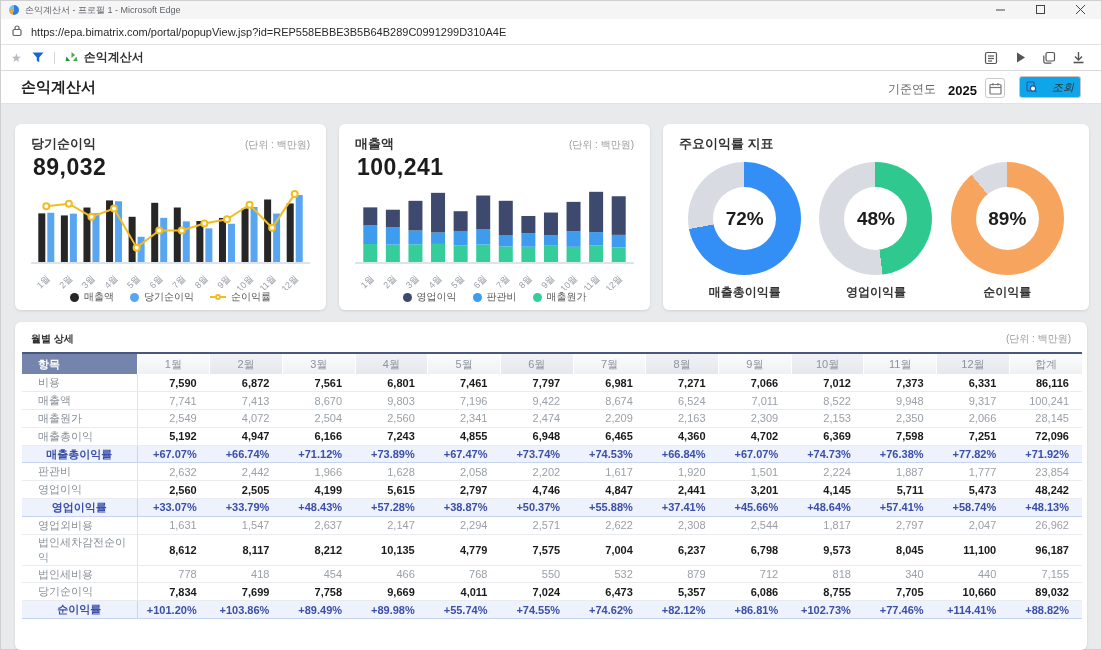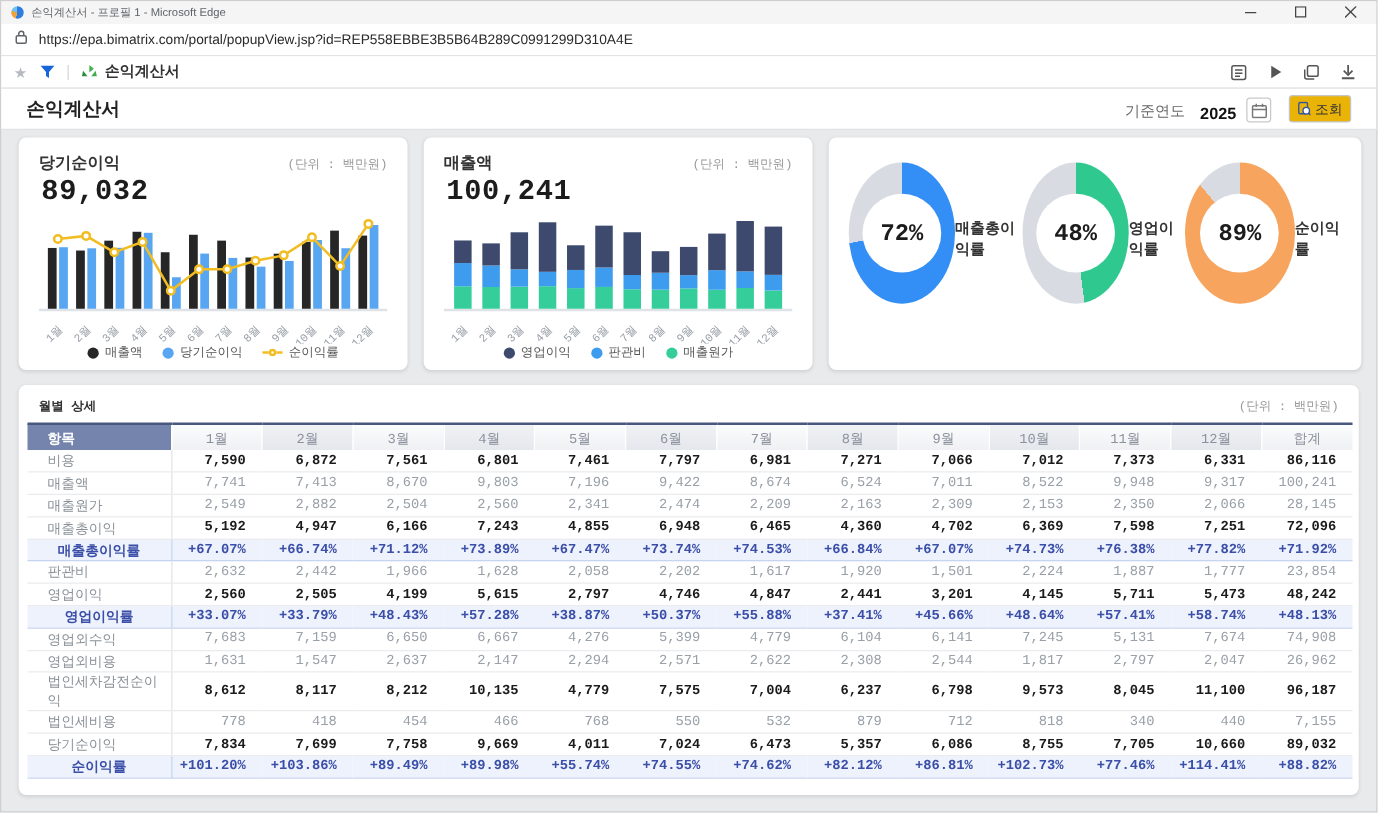--- a/index.html
+++ b/index.html
@@ -21,41 +21,41 @@
   .tablabel { font-size:12px; font-weight:bold; color:#333; }
   .tabicons { margin-left:auto; display:flex; gap:11px; align-items:center; padding-right:4px; }
   .tabicons .tbtn { width:18px; height:18px; display:flex; align-items:center; justify-content:center; }
   
   .pageheader { height:33px; background:#fff; border-bottom:1px solid #e2e2e2; display:flex; align-items:center; padding:0 20px; flex:none;}
   .pagetitle { font-size:15px; font-weight:bold; color:#222; }
   .headright { margin-left:auto; display:flex; align-items:flex-end; gap:8px; }
   .yearlabel { font-size:12px; color:#666; }
   .yearvalue { font-size:13px; font-weight:bold; color:#111; margin-left:4px; }
   .calbtn { width:20px; height:20px; border:1px solid #c9c9c9; border-radius:3px; background:#fff; display:flex; align-items:center; justify-content:center; }
-  .searchbtn { height:22px; border:1px solid #c5c5c5; border-radius:3px; background:#eab308; display:flex; align-items:center; padding:0 6px; gap:3px; font-size:11px; color:#333; margin-left:6px; font-family:"Liberation Sans",sans-serif;}
+  .searchbtn { height:22px; border:1px solid #c5c5c5; border-radius:3px; background:#0ea5e9; display:flex; align-items:center; padding:0 6px; gap:15px; font-size:11px; color:#333; margin-left:6px; font-family:"Liberation Sans",sans-serif;font-style:italic;}
   
-  .content { flex:1; padding:6px 14px 0;font-family:Liberation Mono, monospace; }
+  .content { flex:1; padding:20px 14px 0; }
   .cardrow { display:flex; gap:13px; }
   .card { background:#fff; border-radius:6px; box-shadow:0 1px 3px rgba(0,0,0,.10); }
   .chartcard { width:311px; height:186px; padding:11px 16px 6px; }
   .donutcard { width:426px; height:186px; padding:11px 16px 8px; flex:none;}
   .cardhead { display:flex; align-items:baseline; }
   .cardtitle { font-size:13px; font-weight:bold; color:#333; }
   .cardunit { margin-left:auto; font-size:10px; color:#999; }
   .bignum { font-size:23px; font-weight:bold; color:#1c1c1c; margin:1px 0 0 2px; letter-spacing:0.5px;}
   .chartsvg { display:block; margin-top:2px; }
   .legend { display:flex; justify-content:center; gap:16px; align-items:center; margin-top:0px;}
   .legitem { display:flex; align-items:center; gap:5px; font-size:10px; color:#555; }
   .legdot { width:9px; height:9px; border-radius:50%; }
   .legring { display:flex; align-items:center; }
   .legring .l { width:5px; height:2px; background:#f2bd22; }
   .legring .c { width:6px; height:6px; border:2px solid #f2bd22; border-radius:50%; background:#fff;}
   
   .donutrow { display:flex; justify-content:space-around; margin-top:9px; }
-  .donutblock { display:flex; flex-direction:row; align-items:center; }
+  .donutblock { display:flex; flex-direction:column; align-items:center; }
   .donut { width:113px; height:113px; border-radius:50%; display:flex; align-items:center; justify-content:center; }
   .hole { width:63px; height:63px; background:#fff; border-radius:50%; display:flex; align-items:center; justify-content:center; font-size:19px; font-weight:bold; color:#1c1c1c; }
   .donutlabel { margin-top:9px; font-size:12px; font-weight:bold; color:#333; }
   
   .tablecard { margin-top:12px; padding:8px 7px 10px; height:328px; }
   .tablehead { display:flex; align-items:baseline; padding:2px 9px 6px; }
   .tabletitle { font-size:10px; font-weight:bold; color:#333; }
   .tableunit { margin-left:auto; font-size:10px; color:#999; }
   table { border-collapse:collapse; width:1060px; table-layout:fixed; }
   thead th { height:21px; font-size:11px; font-weight:normal; color:#8d939e; border-top:2px solid #49577f; }
@@ -315,20 +315,23 @@
               <span class="legdot" style="background:#3e9cef"></span>
               <span>판관비</span>
             </span>
             <span class="legitem">
               <span class="legdot" style="background:#35ce9b"></span>
               <span>매출원가</span>
             </span>
           </div>
       </div>
       <div class="card donutcard">
+        <div class="cardhead">
+          <span class="cardtitle">주요이익률 지표</span>
+        </div>
         <div class="donutrow" id="donutrow">
             <div class="donutblock">
               <div class="donut" style="background:conic-gradient(#338ef5 0 72%, #d8dce2 72% 100%)">
                 <div class="hole">72%</div>
               </div>
               <div class="donutlabel">매출총이익률</div>
             </div>
             <div class="donutblock">
               <div class="donut" style="background:conic-gradient(#2fc98f 0 48%, #d8dce2 48% 100%)">
                 <div class="hole">48%</div>
@@ -397,21 +400,21 @@
               <td>6,524</td>
               <td>7,011</td>
               <td>8,522</td>
               <td>9,948</td>
               <td>9,317</td>
               <td>100,241</td>
             </tr>
             <tr class="normal">
               <td class="lbl">매출원가</td>
               <td>2,549</td>
-              <td>2,882</td>
+              <td>4,072</td>
               <td>2,504</td>
               <td>2,560</td>
               <td>2,341</td>
               <td>2,474</td>
               <td>2,209</td>
               <td>2,163</td>
               <td>2,309</td>
               <td>2,153</td>
               <td>2,350</td>
               <td>2,066</td>
@@ -491,36 +494,20 @@
               <td>+50.37%</td>
               <td>+55.88%</td>
               <td>+37.41%</td>
               <td>+45.66%</td>
               <td>+48.64%</td>
               <td>+57.41%</td>
               <td>+58.74%</td>
               <td>+48.13%</td>
             </tr>
             <tr class="normal">
-              <td class="lbl">영업외수익</td>
-              <td>7,683</td>
-              <td>7,159</td>
-              <td>6,650</td>
-              <td>6,667</td>
-              <td>4,276</td>
-              <td>5,399</td>
-              <td>4,779</td>
-              <td>6,104</td>
-              <td>6,141</td>
-              <td>7,245</td>
-              <td>5,131</td>
-              <td>7,674</td>
-              <td>74,908</td>
-            </tr>
-            <tr class="normal">
               <td class="lbl">영업외비용</td>
               <td>1,631</td>
               <td>1,547</td>
               <td>2,637</td>
               <td>2,147</td>
               <td>2,294</td>
               <td>2,571</td>
               <td>2,622</td>
               <td>2,308</td>
               <td>2,544</td>

